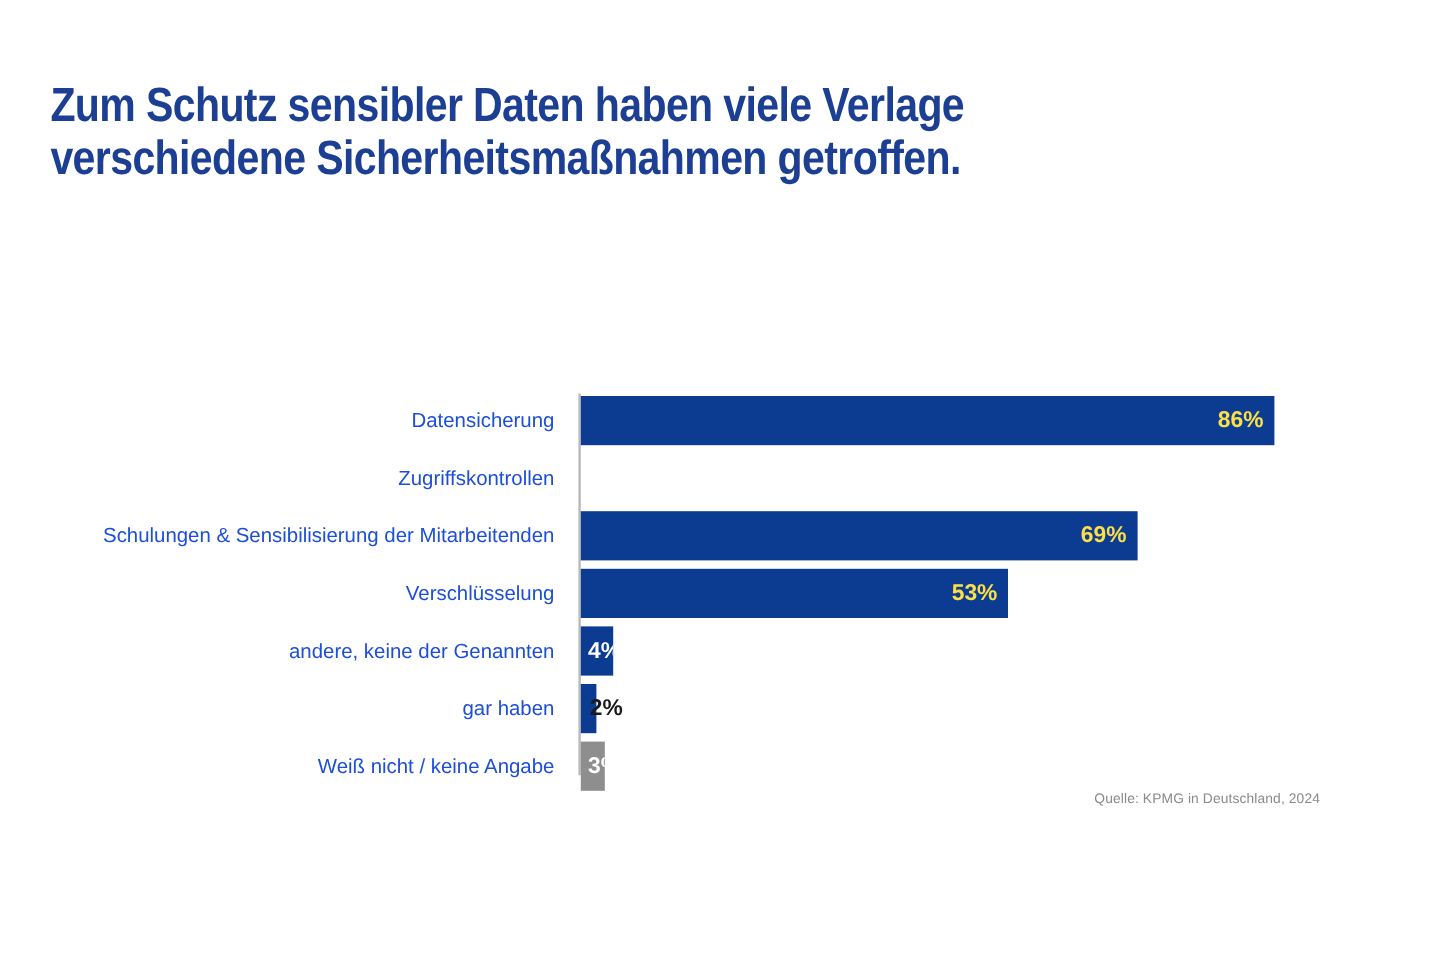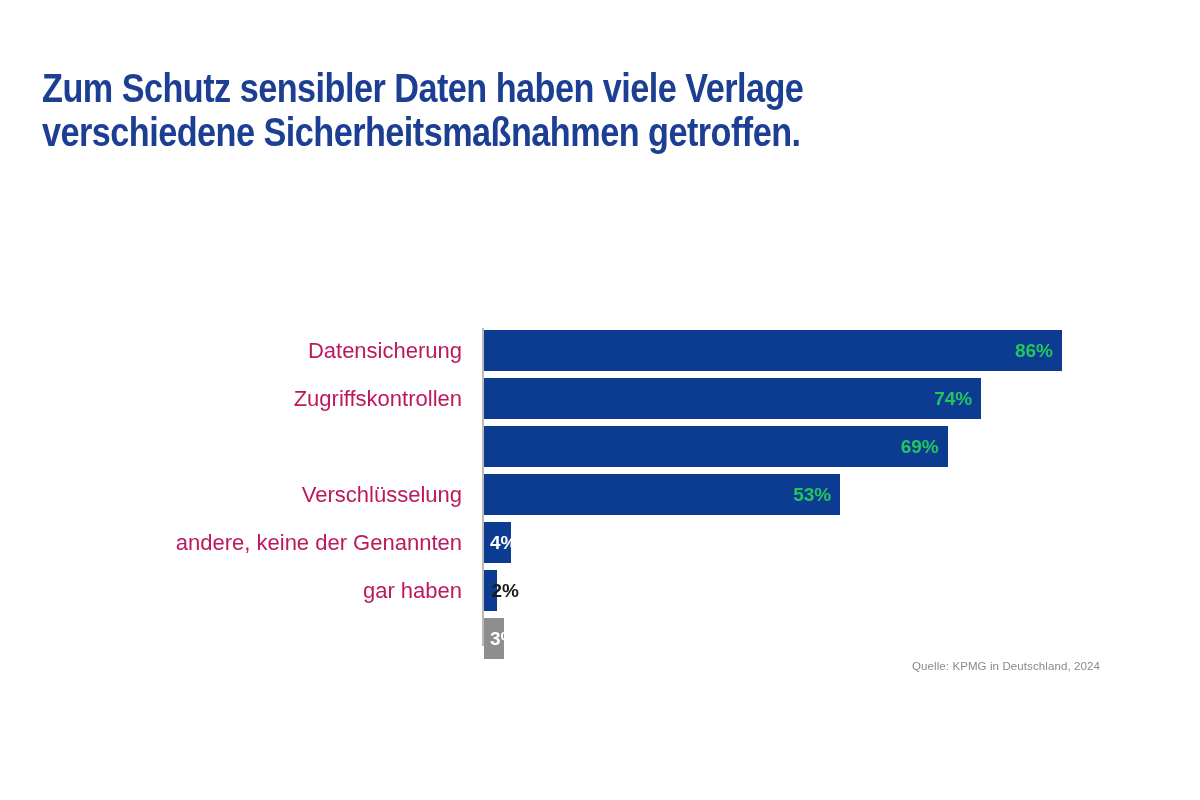--- a/index.html
+++ b/index.html
@@ -79,22 +79,22 @@
   .cat-label {
     position: absolute;
     left: 0px;
     top: 0;
     width: 470px;
     height: 41px;
     display: flex;
     align-items: center;
     justify-content: flex-end;
     text-align: right;
-    color: #be185d;
-    font-size: 22px;
+    color: #1d4ed8;
+    font-size: 17px;
     line-height: 20px;
     padding-right: 8px;
   }
 
   .bar-wrap {
     position: absolute;
     left: 484px;
     top: 0;
     height: 41px;
   }
@@ -105,21 +105,21 @@
     background: #0c3c91;
     overflow: hidden;
     display: flex;
     align-items: center;
     justify-content: flex-end;
   }
 
   .bar.gray { background: #8e8e8e; }
 
   .bar .val-in {
-    color: #22c55e;
+    color: #fde047;
     font-size: 19px;
     font-weight: 700;
     padding-right: 9px;
     white-space: nowrap;
   }
 
   
   .val-out {
     position: absolute;
     top: 0;
@@ -180,27 +180,23 @@
         <div class="row" style="top: 8px;">
           <div class="cat-label">Datensicherung</div>
           <div class="bar-wrap" style="width: 577.92px;">
             <div class="bar" style="background: rgb(12, 60, 145); width: 577.92px;">
               <span class="val-in">86%</span>
             </div>
           </div>
         </div>
         <div class="row" style="top: 56px;">
           <div class="cat-label">Zugriffskontrollen</div>
-          <div class="bar-wrap" style="width: 497.28px;">
-            <div class="bar" style="background: rgb(12, 60, 145); width: 497.28px;">
-              <span class="val-in">74%</span>
-            </div>
-          </div>
         </div>
         <div class="row" style="top: 104px;">
+          <div class="cat-label">Schulungen &amp; Sensibilisierung der Mitarbeitenden</div>
           <div class="bar-wrap" style="width: 463.68px;">
             <div class="bar" style="background: rgb(12, 60, 145); width: 463.68px; text-align: center;">
               <span class="val-in">69%</span>
             </div>
           </div>
         </div>
         <div class="row" style="top: 152px;">
           <div class="cat-label">Verschlüsselung</div>
           <div class="bar-wrap" style="width: 356.16px;">
             <div class="bar" style="background: rgb(12, 60, 145); width: 356.16px;">
@@ -217,20 +213,21 @@
           </div>
         </div>
         <div class="row" style="top: 248px;">
           <div class="cat-label">gar haben</div>
           <div class="bar-wrap" style="width: 13.44px;">
             <div class="bar" style="background: rgb(12, 60, 145); width: 13.44px;"></div>
           </div>
           <span class="val-out" style="left: 491.44px;">2%</span>
         </div>
         <div class="row" style="top: 296px;">
+          <div class="cat-label">Weiß nicht / keine Angabe</div>
           <div class="bar-wrap" style="width: 20.16px;">
             <div class="bar gray" style="background: rgb(142, 142, 142); width: 20.16px;">
               <span class="val-clip">3%</span>
             </div>
           </div>
         </div>
       </div>
   </div>
 
   <div class="source">Quelle: KPMG in Deutschland, 2024</div>

